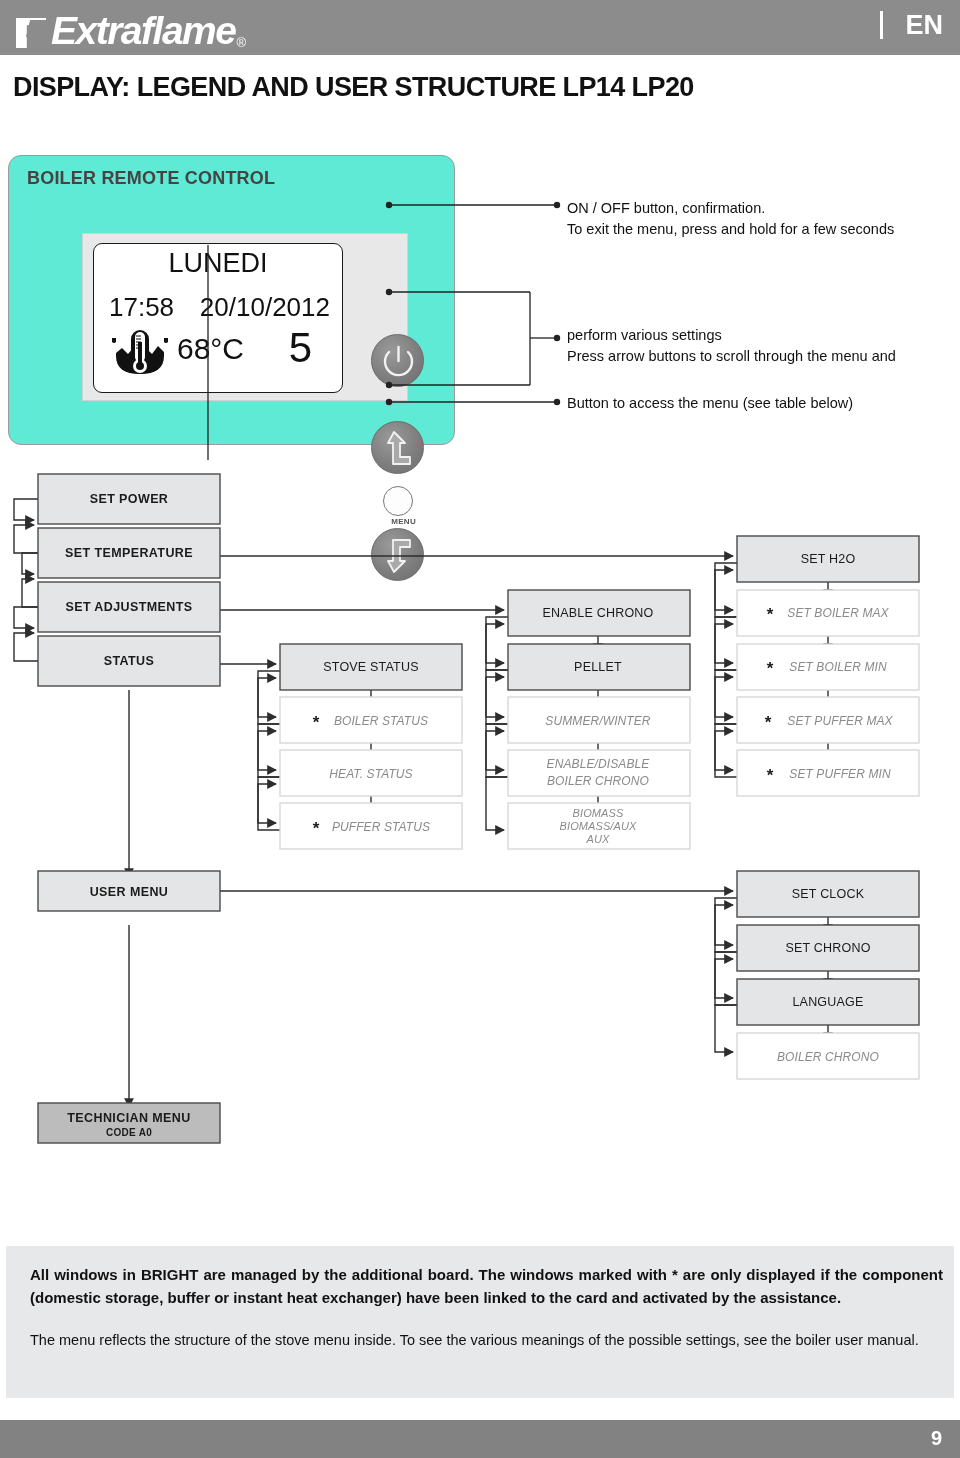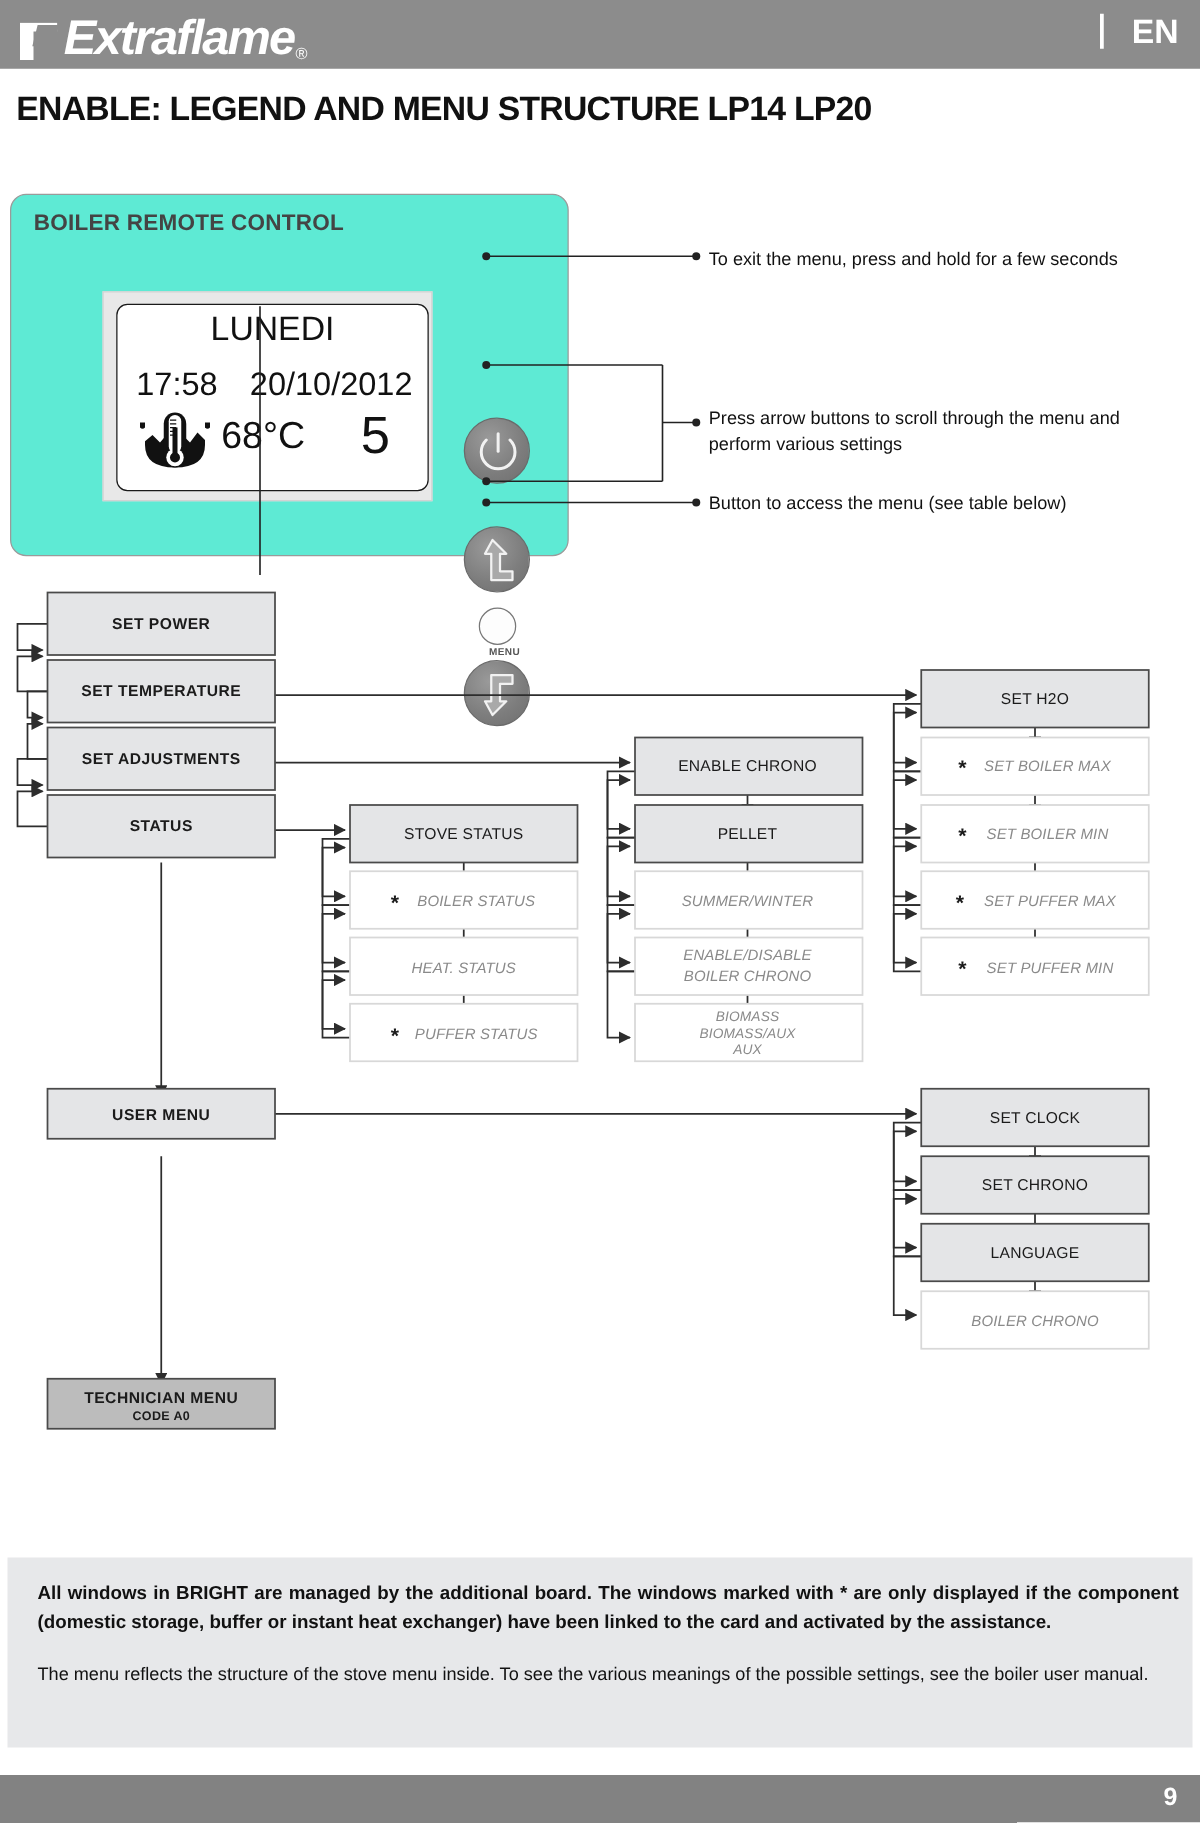--- a/index.html
+++ b/index.html
@@ -59,21 +59,21 @@
   .panel{
     position:absolute;left:8px;top:155px;width:447px;height:290px;
     background:#5eead4;border:1.5px solid #9a9a9a;border-radius:13px;
     box-sizing:border-box;
   }
   .panel-title{
     position:absolute;left:18px;top:12px;
     font-size:18px;font-weight:bold;color:#444;letter-spacing:0.2px;
   }
   .lcd-outer{
-    position:absolute;left:73px;top:77px;width:264px;height:168px;
+    position:absolute;left:73px;top:77px;width:326px;height:168px;
     background:#e8e8e8;border:1px solid #d2d2d2;box-sizing:border-box;
   }
   .lcd{
     position:absolute;left:10px;top:9px;width:250px;height:150px;
     background:#ffffff;border:1.6px solid #1a1a1a;border-radius:9px;
     box-sizing:border-box;overflow:hidden;
   }
   .lcd-day{
     position:absolute;top:4px;left:0;width:100%;text-align:center;
     font-size:27px;color:#111;letter-spacing:0px;
@@ -147,21 +147,21 @@
     <span class="logo-mark"></span>
     <span class="logo-text">Extraflame</span>
     <span class="logo-reg">®</span>
   </div>
   <div class="lang">
     <span class="lang-sep"></span>
     <span>EN</span>
   </div>
 </div>
 
-<div class="page-title">ENABLE: LEGEND AND MENU STRUCTURE LP14 LP20</div>
+<div class="page-title">DISPLAY: LEGEND AND USER STRUCTURE LP14 LP20</div>
 
 <div class="panel">
   <div class="panel-title">BOILER REMOTE CONTROL</div>
 
   <div class="lcd-outer">
     <div class="lcd">
       <div class="lcd-day">LUNEDI</div>
       <div class="lcd-time">17:58</div>
       <div class="lcd-date">20/10/2012</div>
       <svg class="boiler-icon" viewBox="0 0 64 60">
@@ -228,25 +228,26 @@
     <circle cx="389" cy="385" r="3.2"></circle>
     <circle cx="389" cy="402" r="3.2"></circle>
     <circle cx="557" cy="205" r="3.2"></circle>
     <circle cx="557" cy="338" r="3.2"></circle>
     <circle cx="557" cy="402" r="3.2"></circle>
   </g>
   <path d="M203 468 L213 468 L208 478 Z" fill="#222"></path>
 </svg>
 
 <div class="callout c1">
+  <div>ON / OFF button, confirmation.</div>
   <div>To exit the menu, press and hold for a few seconds</div>
 </div>
 <div class="callout c2">
+  <div>perform various settings</div>
   <div>Press arrow buttons to scroll through the menu and</div>
-  <div>perform various settings</div>
 </div>
 <div class="callout c3">Button to access the menu (see table below)</div>
 
 <svg id="diagram" width="960" height="720" viewBox="0 0 960 720">
 
   <defs>
     <marker id="arrow" viewBox="0 0 10 10" refX="9" refY="5" markerWidth="7" markerHeight="7" orient="auto-start-reverse">
       <path d="M 0 0 L 10 5 L 0 10 z" fill="#2d2d2d"></path>
     </marker>
   </defs>

